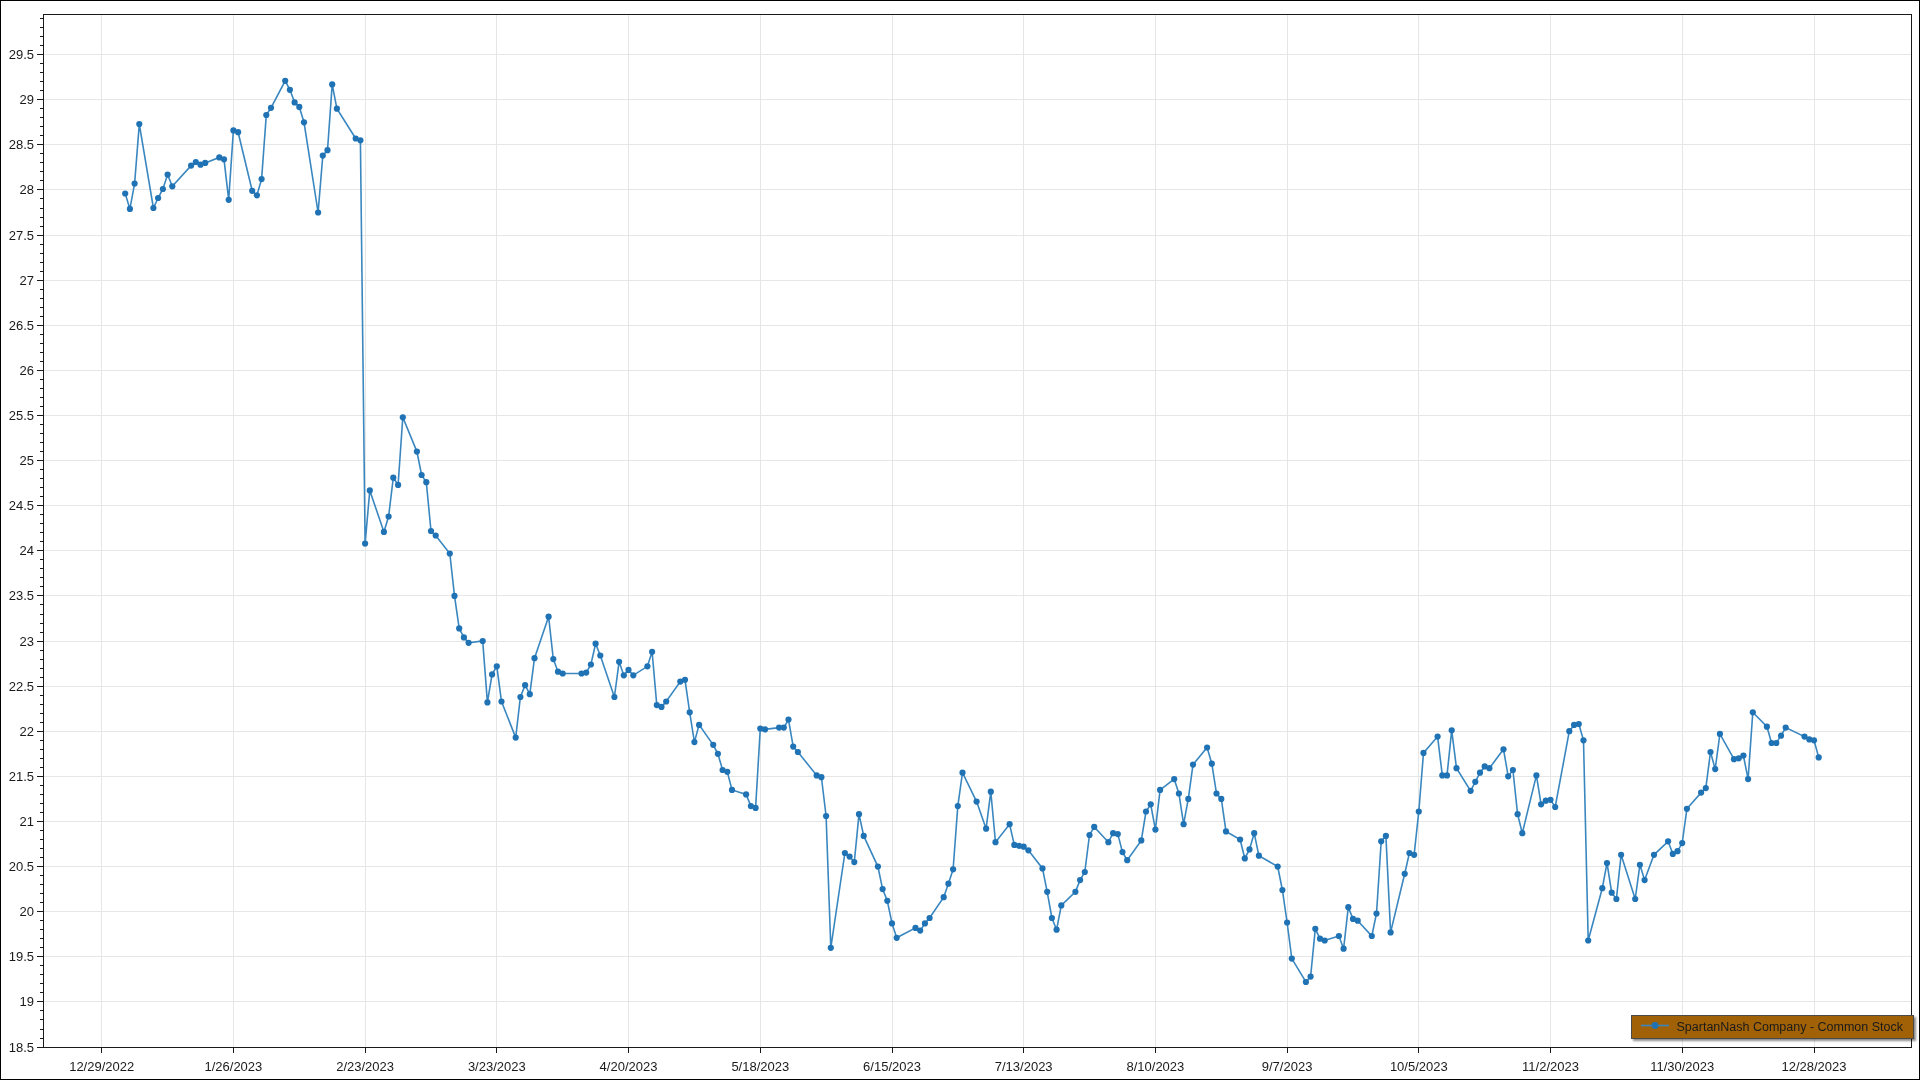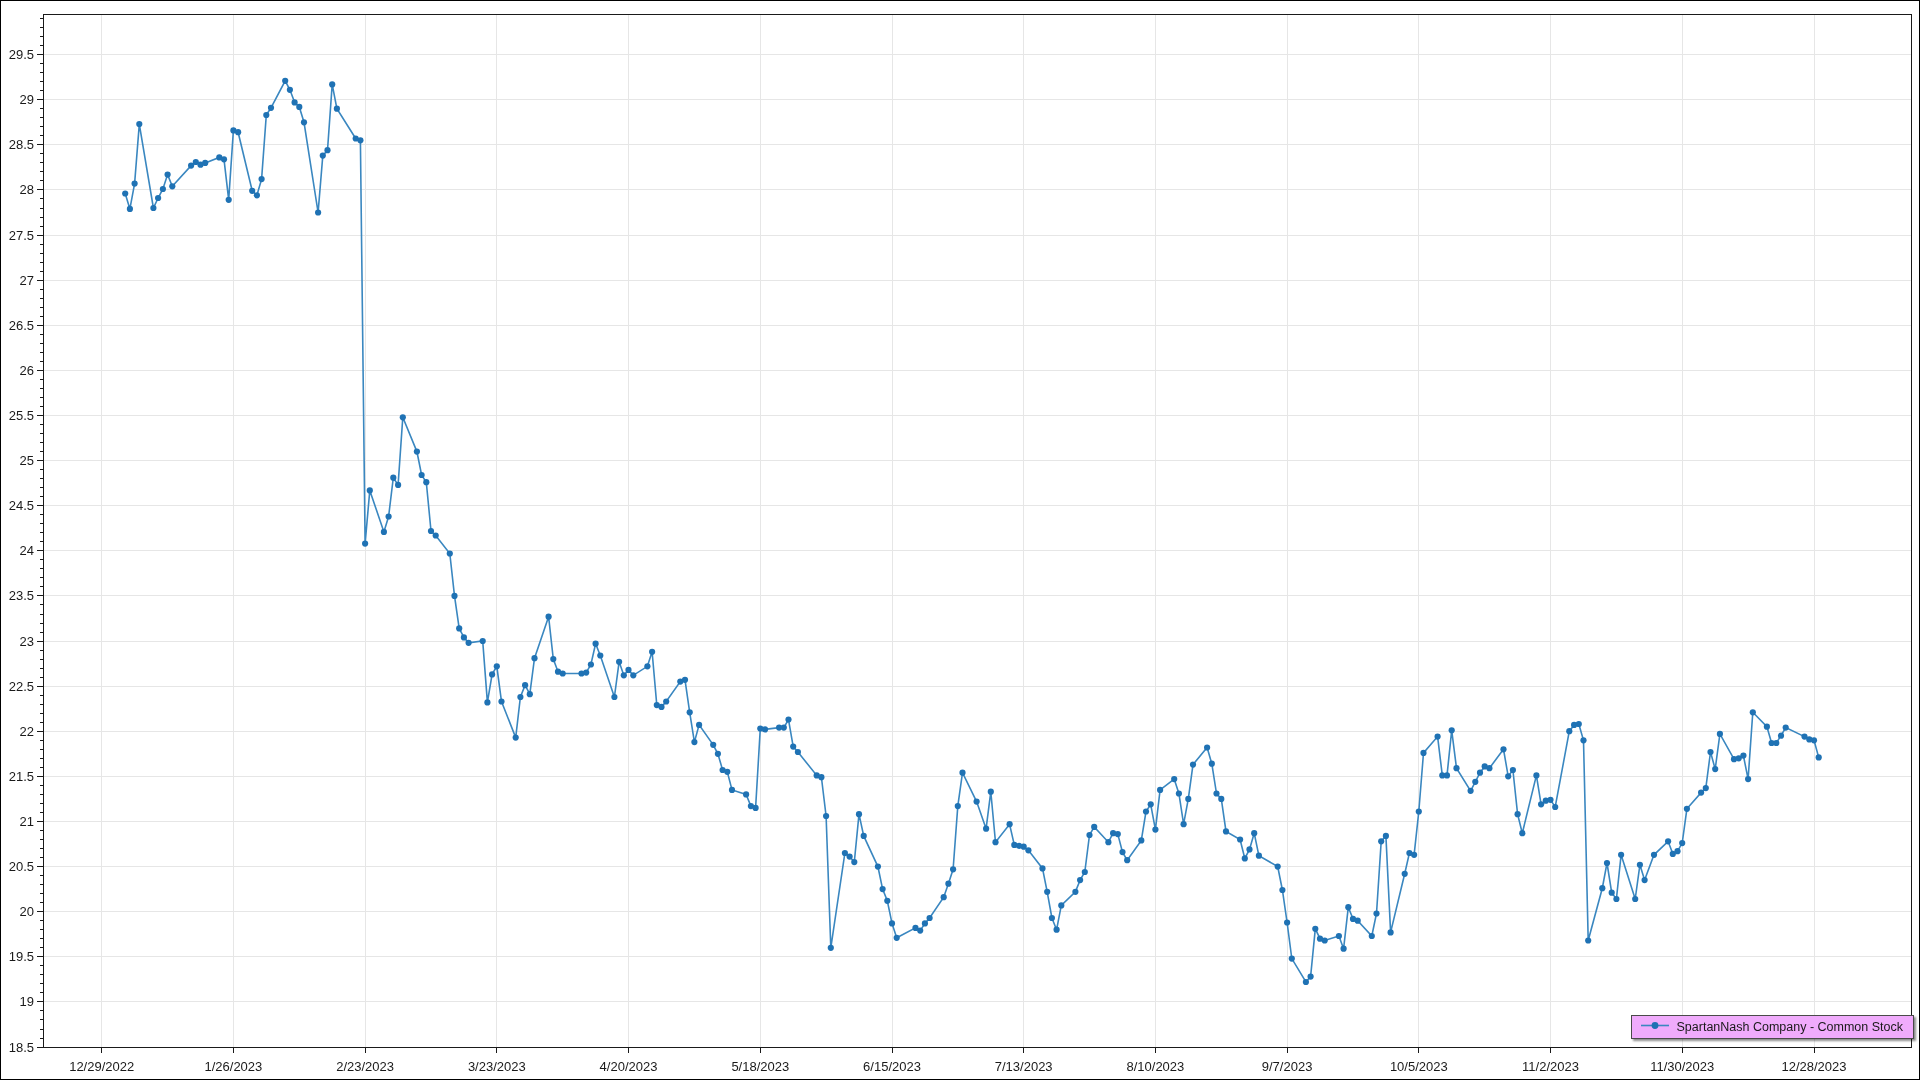--- a/index.html
+++ b/index.html
@@ -11,21 +11,21 @@
     border:1px solid #000;
     font-family:"Liberation Sans", sans-serif;
     overflow:hidden;
   }
   #chart-svg{position:absolute;left:0;top:0;}
   text.tick{font-size:13px;fill:#1a1a1a;font-family:"Liberation Sans",sans-serif;}
   .legend{
     position:absolute;
     right:5px;
     bottom:40px;
-    background:#f0abfc;
+    background:#a16207;
     border:1px solid #4a4a4a;
     box-shadow:2px 2px 2px rgba(0,0,0,0.45);
     display:flex;
     align-items:center;
     padding:4px 10px 4px 8px;
     font-size:12.5px;
     color:#1a1a1a;
     white-space:nowrap;
   }
   .legend-marker{margin-right:7px;display:inline-block;}

